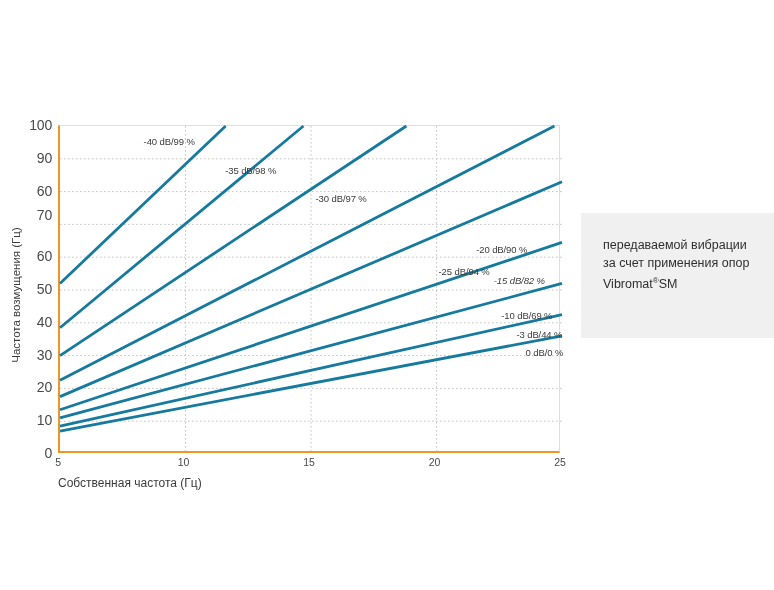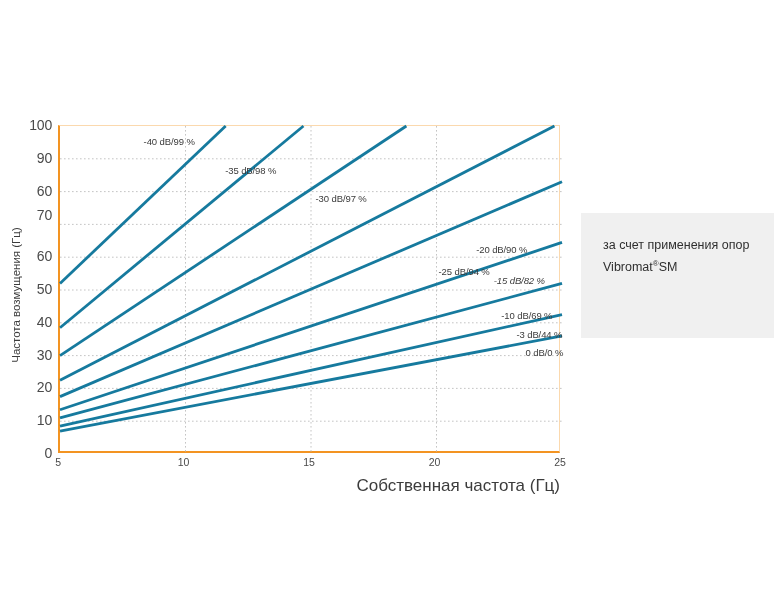--- a/index.html
+++ b/index.html
@@ -102,22 +102,22 @@
     color: #3c3c3c;
     transform: rotate(-90deg);
     transform-origin: center center;
   }
 
   #x-axis-title {
     position: absolute;
     left: 58px;
     top: 476px;
     width: 502px;
-    text-align: right;
-    font-size: 17px;
+    text-align: left;
+    font-size: 12px;
     color: #3c3c3c;
   }
 
   .series-label {
     position: absolute;
     font-size: 9.5px;
     color: #3a3a3a;
     white-space: nowrap;
     letter-spacing: -0.1px;
     transform: translateY(-50%);
@@ -211,16 +211,16 @@
         <div class="xtick" style="left: 251px;">15</div>
         <div class="xtick" style="left: 376.5px;">20</div>
         <div class="xtick" style="left: 502px;">25</div>
       </div>
 
     <div id="y-axis-title">Частота возмущения (Гц)</div>
     <div id="x-axis-title">Собственная частота (Гц)</div>
   </div>
 
   <div id="caption-box">
-    <div id="caption-text"><div>за счет применения опор</div><div class="brand">Vibromat<sup>®</sup>SM</div></div>
+    <div id="caption-text"><div>передаваемой вибрации</div><div>за счет применения опор</div><div class="brand">Vibromat<sup>®</sup>SM</div></div>
   </div>
 
 </div>
 
 </body></html>

